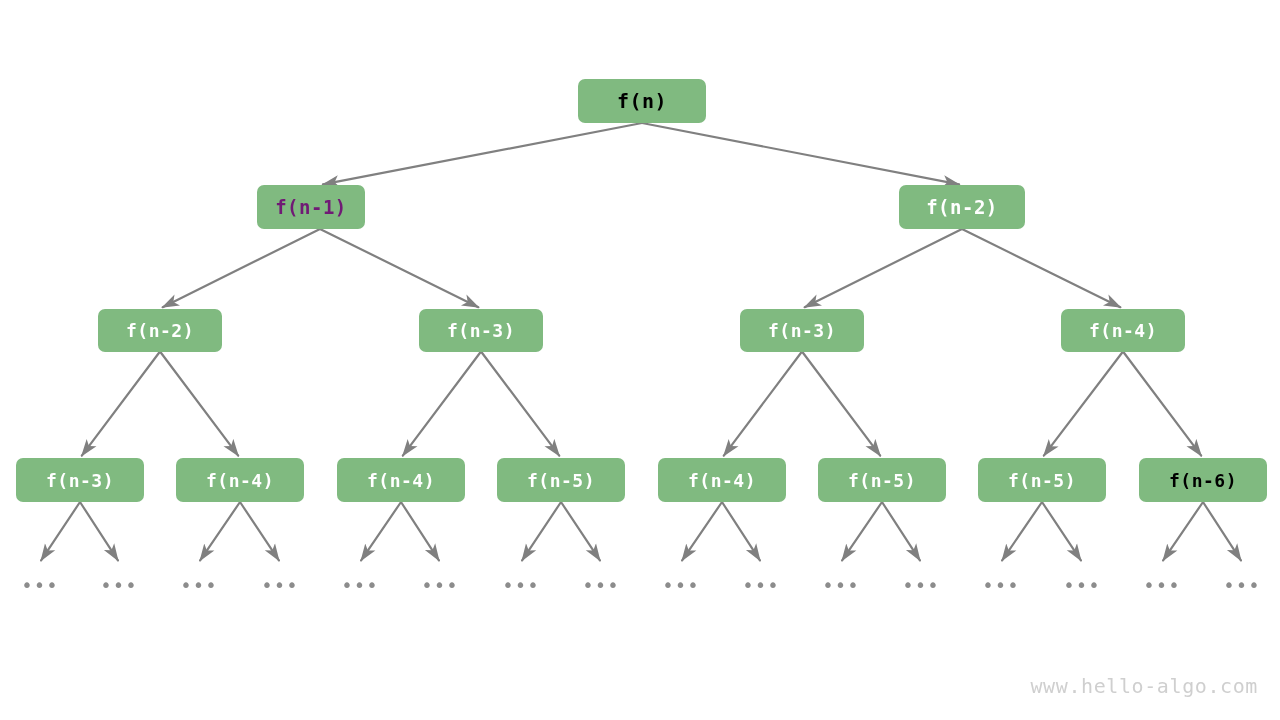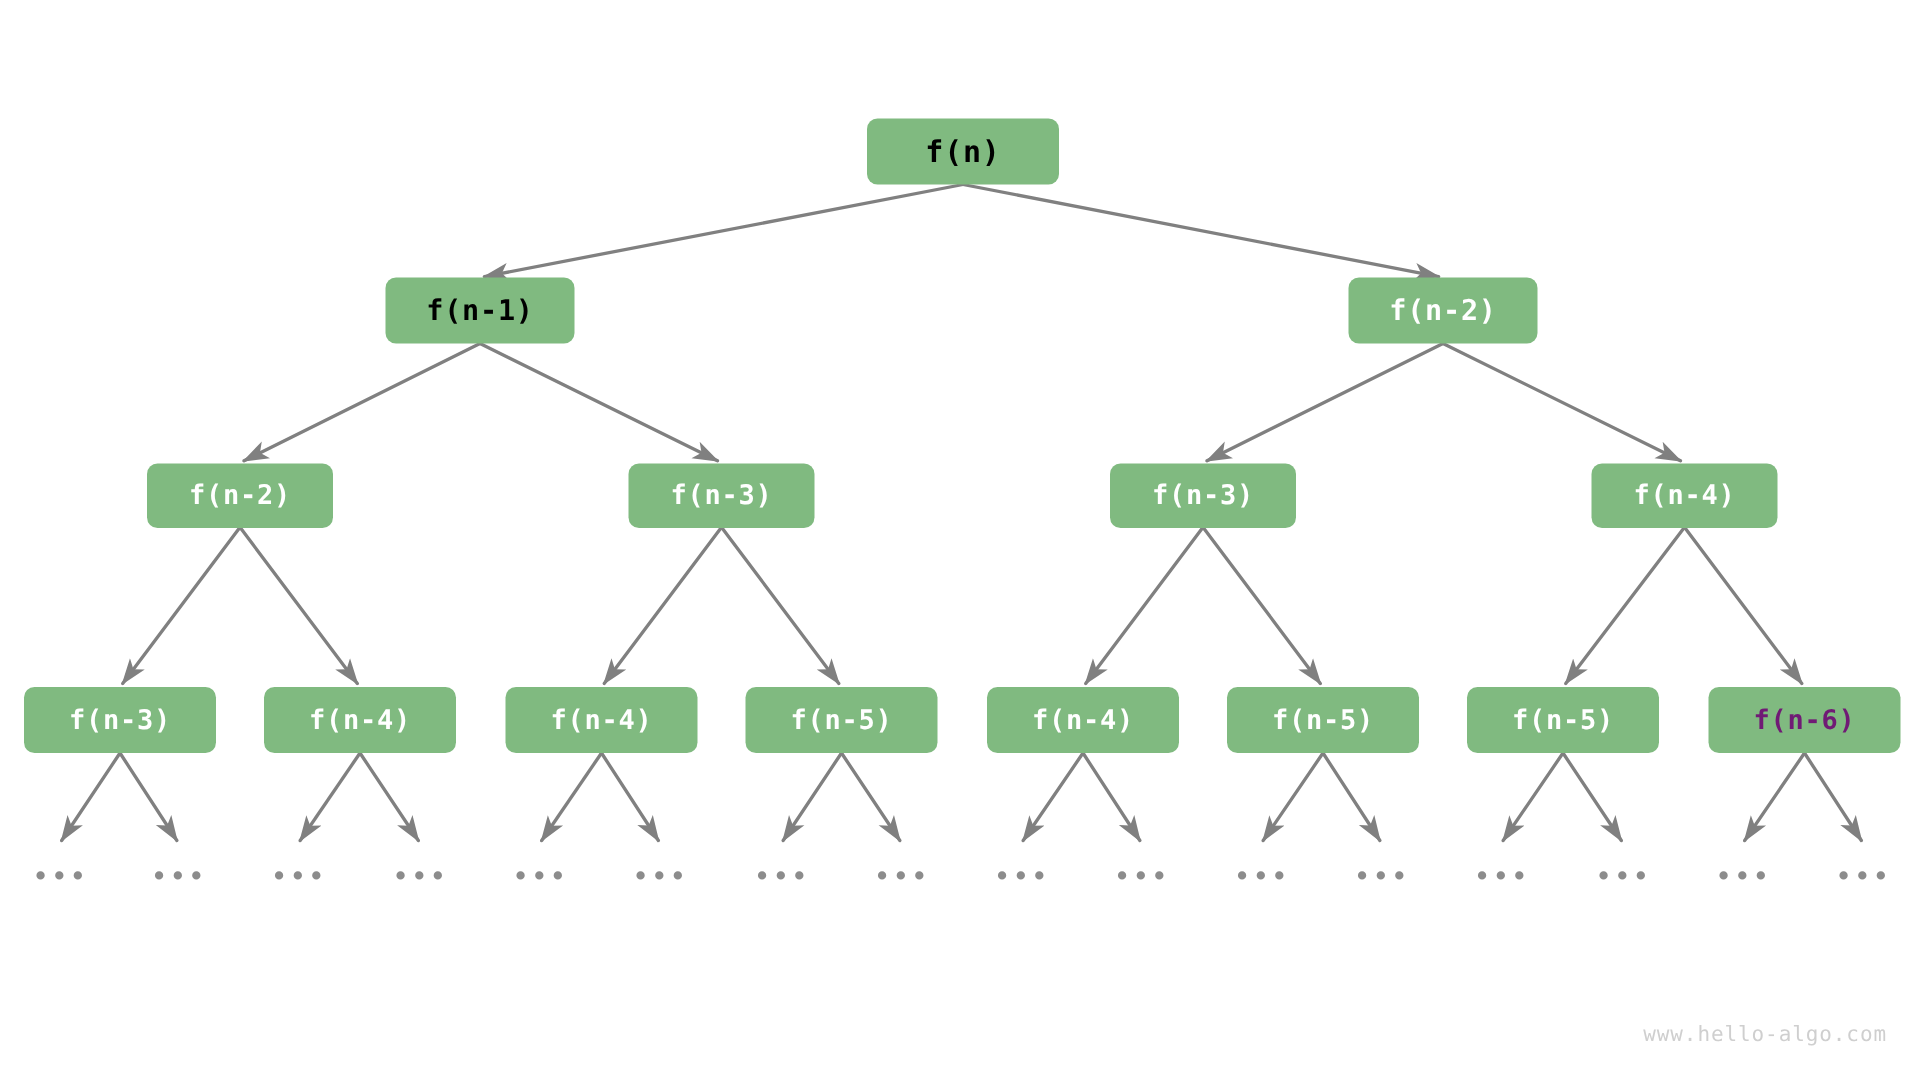--- a/index.html
+++ b/index.html
@@ -48,21 +48,21 @@
     transform: translate(-50%, -50%);
     z-index: 2;
     white-space: nowrap;
   }
   #watermark {
     position: absolute;
     right: 22px;
     bottom: 22px;
     color: #cfcfcf;
     font-family: "DejaVu Sans Mono", "Liberation Mono", monospace;
-    font-size: 14px;
+    font-size: 20px;
     letter-spacing: 0.6px;
     white-space: nowrap;
     z-index: 3;
   }
 </style>
 </head>
 <body>
 
 <div id="canvas">
 
@@ -103,21 +103,21 @@
         <line x1="1042" y1="502" x2="1080.8905996075496" y2="560.3358994113244" stroke="#808080" stroke-width="2.2" stroke-linecap="round" marker-end="url(#arrowhead)"></line>
         <line x1="1203" y1="502" x2="1163.128381010051" y2="560.3487107169984" stroke="#808080" stroke-width="2.2" stroke-linecap="round" marker-end="url(#arrowhead)"></line>
         <line x1="1203" y1="502" x2="1240.9100232988092" y2="560.3231127673987" stroke="#808080" stroke-width="2.2" stroke-linecap="round" marker-end="url(#arrowhead)"></line>
       </g>
   </svg>
 
   <div id="node-layer">
       <div class="node" style="left: 578px; top: 79px; width: 128px; height: 44px; font-size: 20px; background: rgb(128, 186, 128); color: #000000;">
         <span>f(n)</span>
       </div>
-      <div class="node" style="left: 257px; top: 185px; width: 126px; height: 44px; font-size: 19px; background: rgb(128, 186, 128); color: #000000;">
+      <div class="node" style="left: 257px; top: 185px; width: 108px; height: 44px; font-size: 19px; background: rgb(128, 186, 128); color: #701a75;">
         <span>f(n-1)</span>
       </div>
       <div class="node" style="left: 899px; top: 185px; width: 126px; height: 44px; font-size: 19px; background: rgb(128, 186, 128); color: rgb(255, 255, 255);">
         <span>f(n-2)</span>
       </div>
       <div class="node" style="left: 98px; top: 308.5px; width: 124px; height: 43px; font-size: 18px; background: rgb(128, 186, 128); color: rgb(255, 255, 255);">
         <span>f(n-2)</span>
       </div>
       <div class="node" style="left: 419px; top: 308.5px; width: 124px; height: 43px; font-size: 18px; background: rgb(128, 186, 128); color: rgb(255, 255, 255);">
         <span>f(n-3)</span>
@@ -142,21 +142,21 @@
       </div>
       <div class="node" style="left: 658px; top: 458px; width: 128px; height: 44px; font-size: 18px; background: rgb(128, 186, 128); color: rgb(255, 255, 255);">
         <span>f(n-4)</span>
       </div>
       <div class="node" style="left: 818px; top: 458px; width: 128px; height: 44px; font-size: 18px; background: rgb(128, 186, 128); color: rgb(255, 255, 255);">
         <span>f(n-5)</span>
       </div>
       <div class="node" style="left: 978px; top: 458px; width: 128px; height: 44px; font-size: 18px; background: rgb(128, 186, 128); color: rgb(255, 255, 255);">
         <span>f(n-5)</span>
       </div>
-      <div class="node" style="left: 1139px; top: 458px; width: 128px; height: 44px; font-size: 18px; background: rgb(128, 186, 128); color: #701a75;">
+      <div class="node" style="left: 1139px; top: 458px; width: 128px; height: 44px; font-size: 18px; background: rgb(128, 186, 128); color: #000000;">
         <span>f(n-6)</span>
       </div>
     </div>
   <div id="ellipsis-layer">
       <div class="ellipsis" style="left: 40px; top: 585px; color: rgb(140, 140, 140);">•••</div>
       <div class="ellipsis" style="left: 119px; top: 585px; color: rgb(140, 140, 140);">•••</div>
       <div class="ellipsis" style="left: 199px; top: 585px; color: rgb(140, 140, 140);">•••</div>
       <div class="ellipsis" style="left: 280px; top: 585px; color: rgb(140, 140, 140);">•••</div>
       <div class="ellipsis" style="left: 360px; top: 585px; color: rgb(140, 140, 140);">•••</div>
       <div class="ellipsis" style="left: 440px; top: 585px; color: rgb(140, 140, 140);">•••</div>

